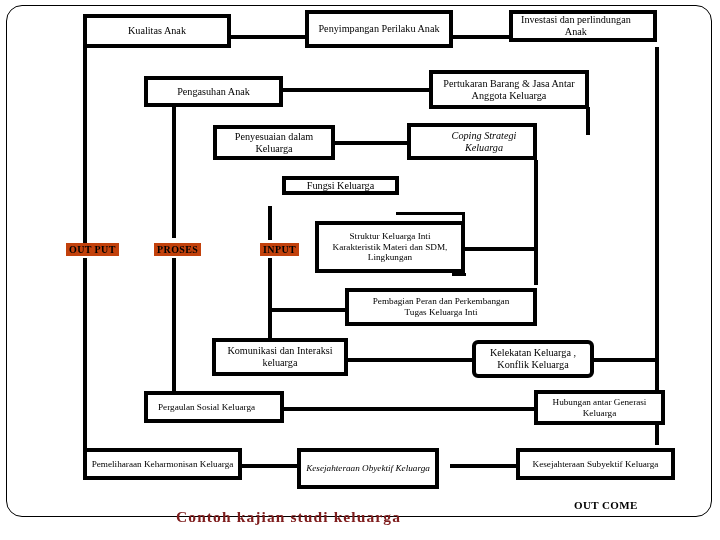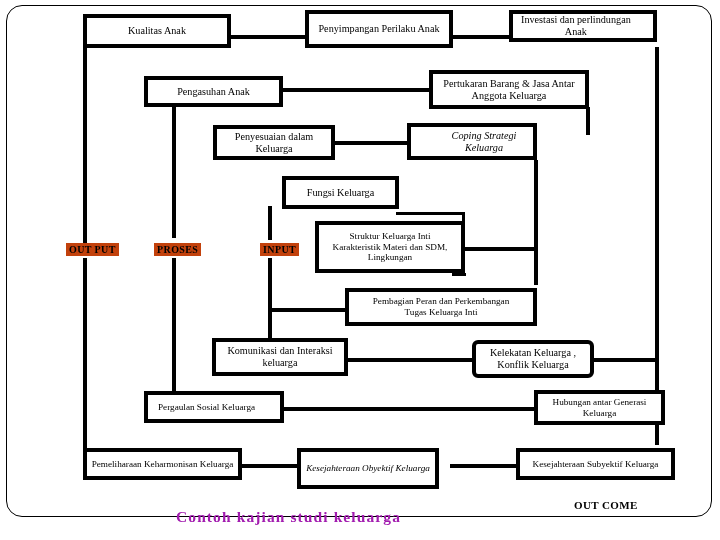--- a/index.html
+++ b/index.html
@@ -76,21 +76,21 @@
   #caption {
     position: absolute;
     left: 0;
     top: 508px;
     width: 577px;
     text-align: center;
     font-family: "Liberation Serif", "DejaVu Serif", serif;
     font-size: 15.5px;
     font-weight: bold;
     letter-spacing: 1.1px;
-    color: #a21caf;
+    color: #7f1d1d;
   }
   #outcome-label {
     position: absolute;
     left: 574px;
     top: 499px;
     font-family: "Liberation Serif", "DejaVu Serif", serif;
     font-weight: bold;
     font-size: 11px;
     letter-spacing: 0.4px;
     color: #000;
@@ -169,21 +169,21 @@
 
   <div class="node fs10" style="left:213px; top:125px; width:122px; height:35px;">
     <span class="txt">Penyesuaian dalam
 Keluarga</span>
   </div>
 
   <div class="node fs10 italic" style="left:407px; top:123px; width:130px; height:37px;">
     <span class="txt">Coping Strategi Keluarga</span>
   </div>
 
-  <div class="node fs10" style="left:282px; top:176px; width:117px; height:33px;">
+  <div class="node fs10" style="left:282px; top:176px; width:117px; height:19px;">
     <span class="txt">Fungsi Keluarga</span>
   </div>
 
   <div class="node fs9" style="left:315px; top:221px; width:150px; height:52px;">
     <span class="txt">Struktur Keluarga Inti
 Karakteristik Materi dan SDM,
 Lingkungan</span>
   </div>
 
   <div class="node fs9" style="left:345px; top:288px; width:192px; height:38px;">

